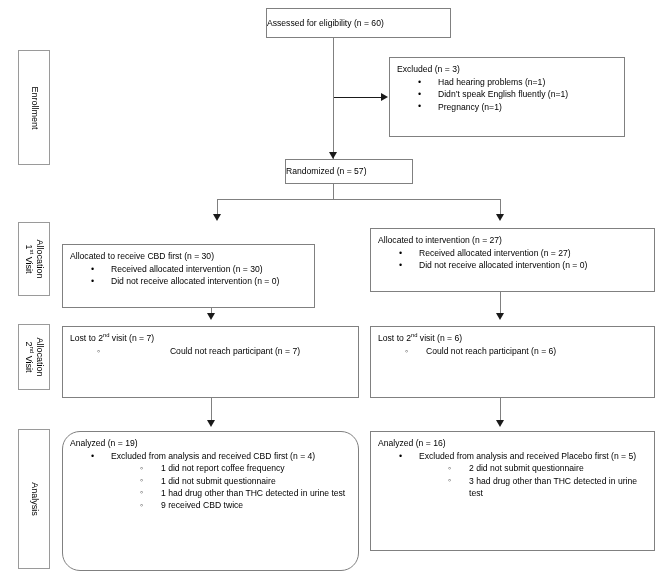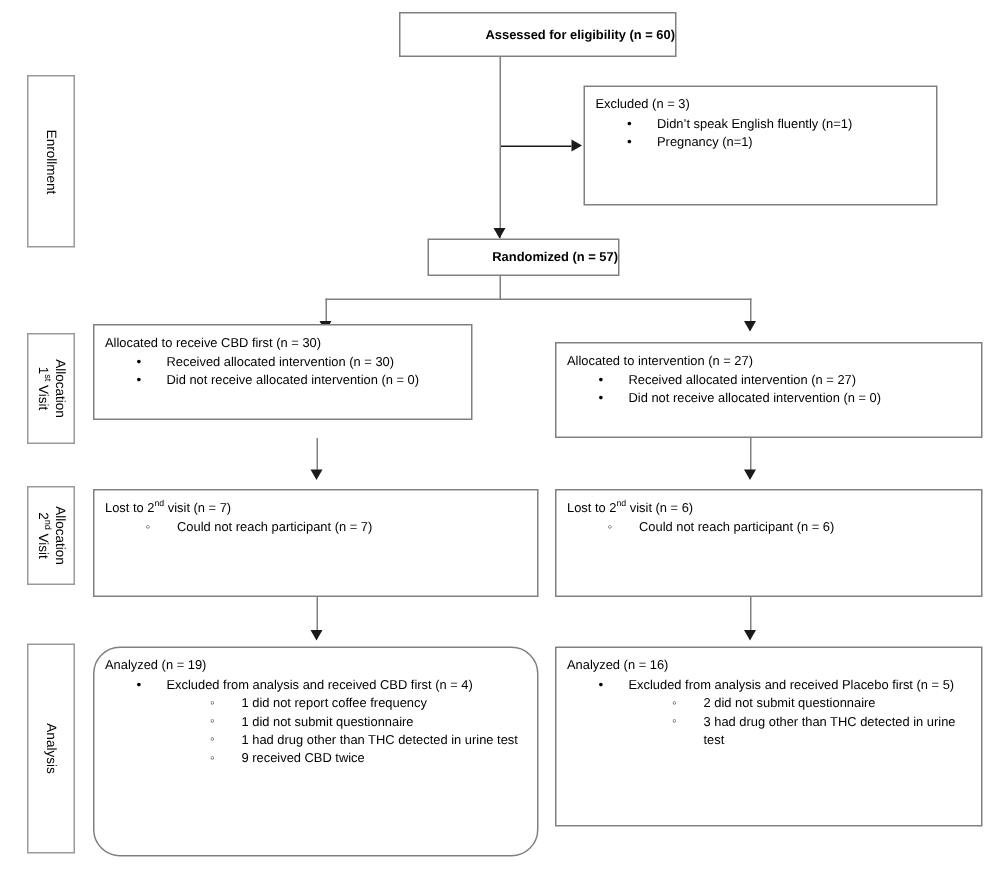--- a/index.html
+++ b/index.html
@@ -28,23 +28,22 @@
     font-size: 8.6px;
     line-height: 1.42;
     color: #000000;
   }
   .box-pad {
     padding: 5px 6px 5px 7px;
   }
   .box-center {
     display: flex;
     align-items: center;
-    justify-content: flex-end;
+    justify-content: flex-start;
     text-align: center;
-    font-weight: bold;
   }
 
   
   .stage {
     position: absolute;
     box-sizing: border-box;
     border: 1px solid #9a9a9a;
     background: #ffffff;
   }
   .stage-inner {
@@ -191,49 +190,50 @@
   <div class="vline" style="left:500px; top:398px; height:24px;"></div>
   <div class="arrow-down" style="left:496px; top:420px;"></div>
 
   <div class="box box-center" style="left:266px; top:8px; width:185px; height:30px;">
     <span>Assessed for eligibility (n = 60)</span>
   </div>
 
   <div class="box box-pad" style="left:389px; top:57px; width:236px; height:80px;">
     <div class="title-line">Excluded (n = 3)</div>
     <ul class="l1">
+      <li>Had hearing problems (n=1)</li>
       <li>Didn’t speak English fluently (n=1)</li>
       <li>Pregnancy (n=1)</li>
     </ul>
   </div>
 
   <div class="box box-center" style="left:285px; top:159px; width:128px; height:25px;">
     <span>Randomized (n = 57)</span>
   </div>
 
-  <div class="box box-pad" style="left:62px; top:216px; width:253px; height:64px;">
+  <div class="box box-pad" style="left:62px; top:244px; width:253px; height:64px;">
     <div class="title-line">Allocated to receive CBD first (n = 30)</div>
     <ul class="l1">
       <li>Received allocated intervention (n =  30)</li>
       <li>Did not receive allocated intervention (n = 0)</li>
     </ul>
   </div>
 
   <div class="box box-pad" style="left:370px; top:228px; width:285px; height:64px;">
     <div class="title-line">Allocated to intervention (n = 27)</div>
     <ul class="l1">
       <li>Received allocated intervention (n = 27)</li>
       <li>Did not receive allocated intervention (n = 0)</li>
     </ul>
   </div>
 
   <div class="box box-pad" style="left:62px; top:326px; width:297px; height:72px;">
     <div class="title-line"><span>Lost to 2</span><sup>nd</sup><span> visit (n = 7)</span></div>
     <ul class="l2" style="padding-left:27px;">
-      <li style="padding-left:21px;">
+      <li style="padding-left:21px;text-align:center;">
         <span>Could not reach participant (n = 7)</span>
       </li>
     </ul>
   </div>
 
   <div class="box box-pad" style="left:370px; top:326px; width:285px; height:72px;">
     <div class="title-line"><span>Lost to 2</span><sup>nd</sup><span> visit (n = 6)</span></div>
     <ul class="l2" style="padding-left:27px;">
       <li style="padding-left:21px;">
         <span>Could not reach participant (n = 6)</span>

